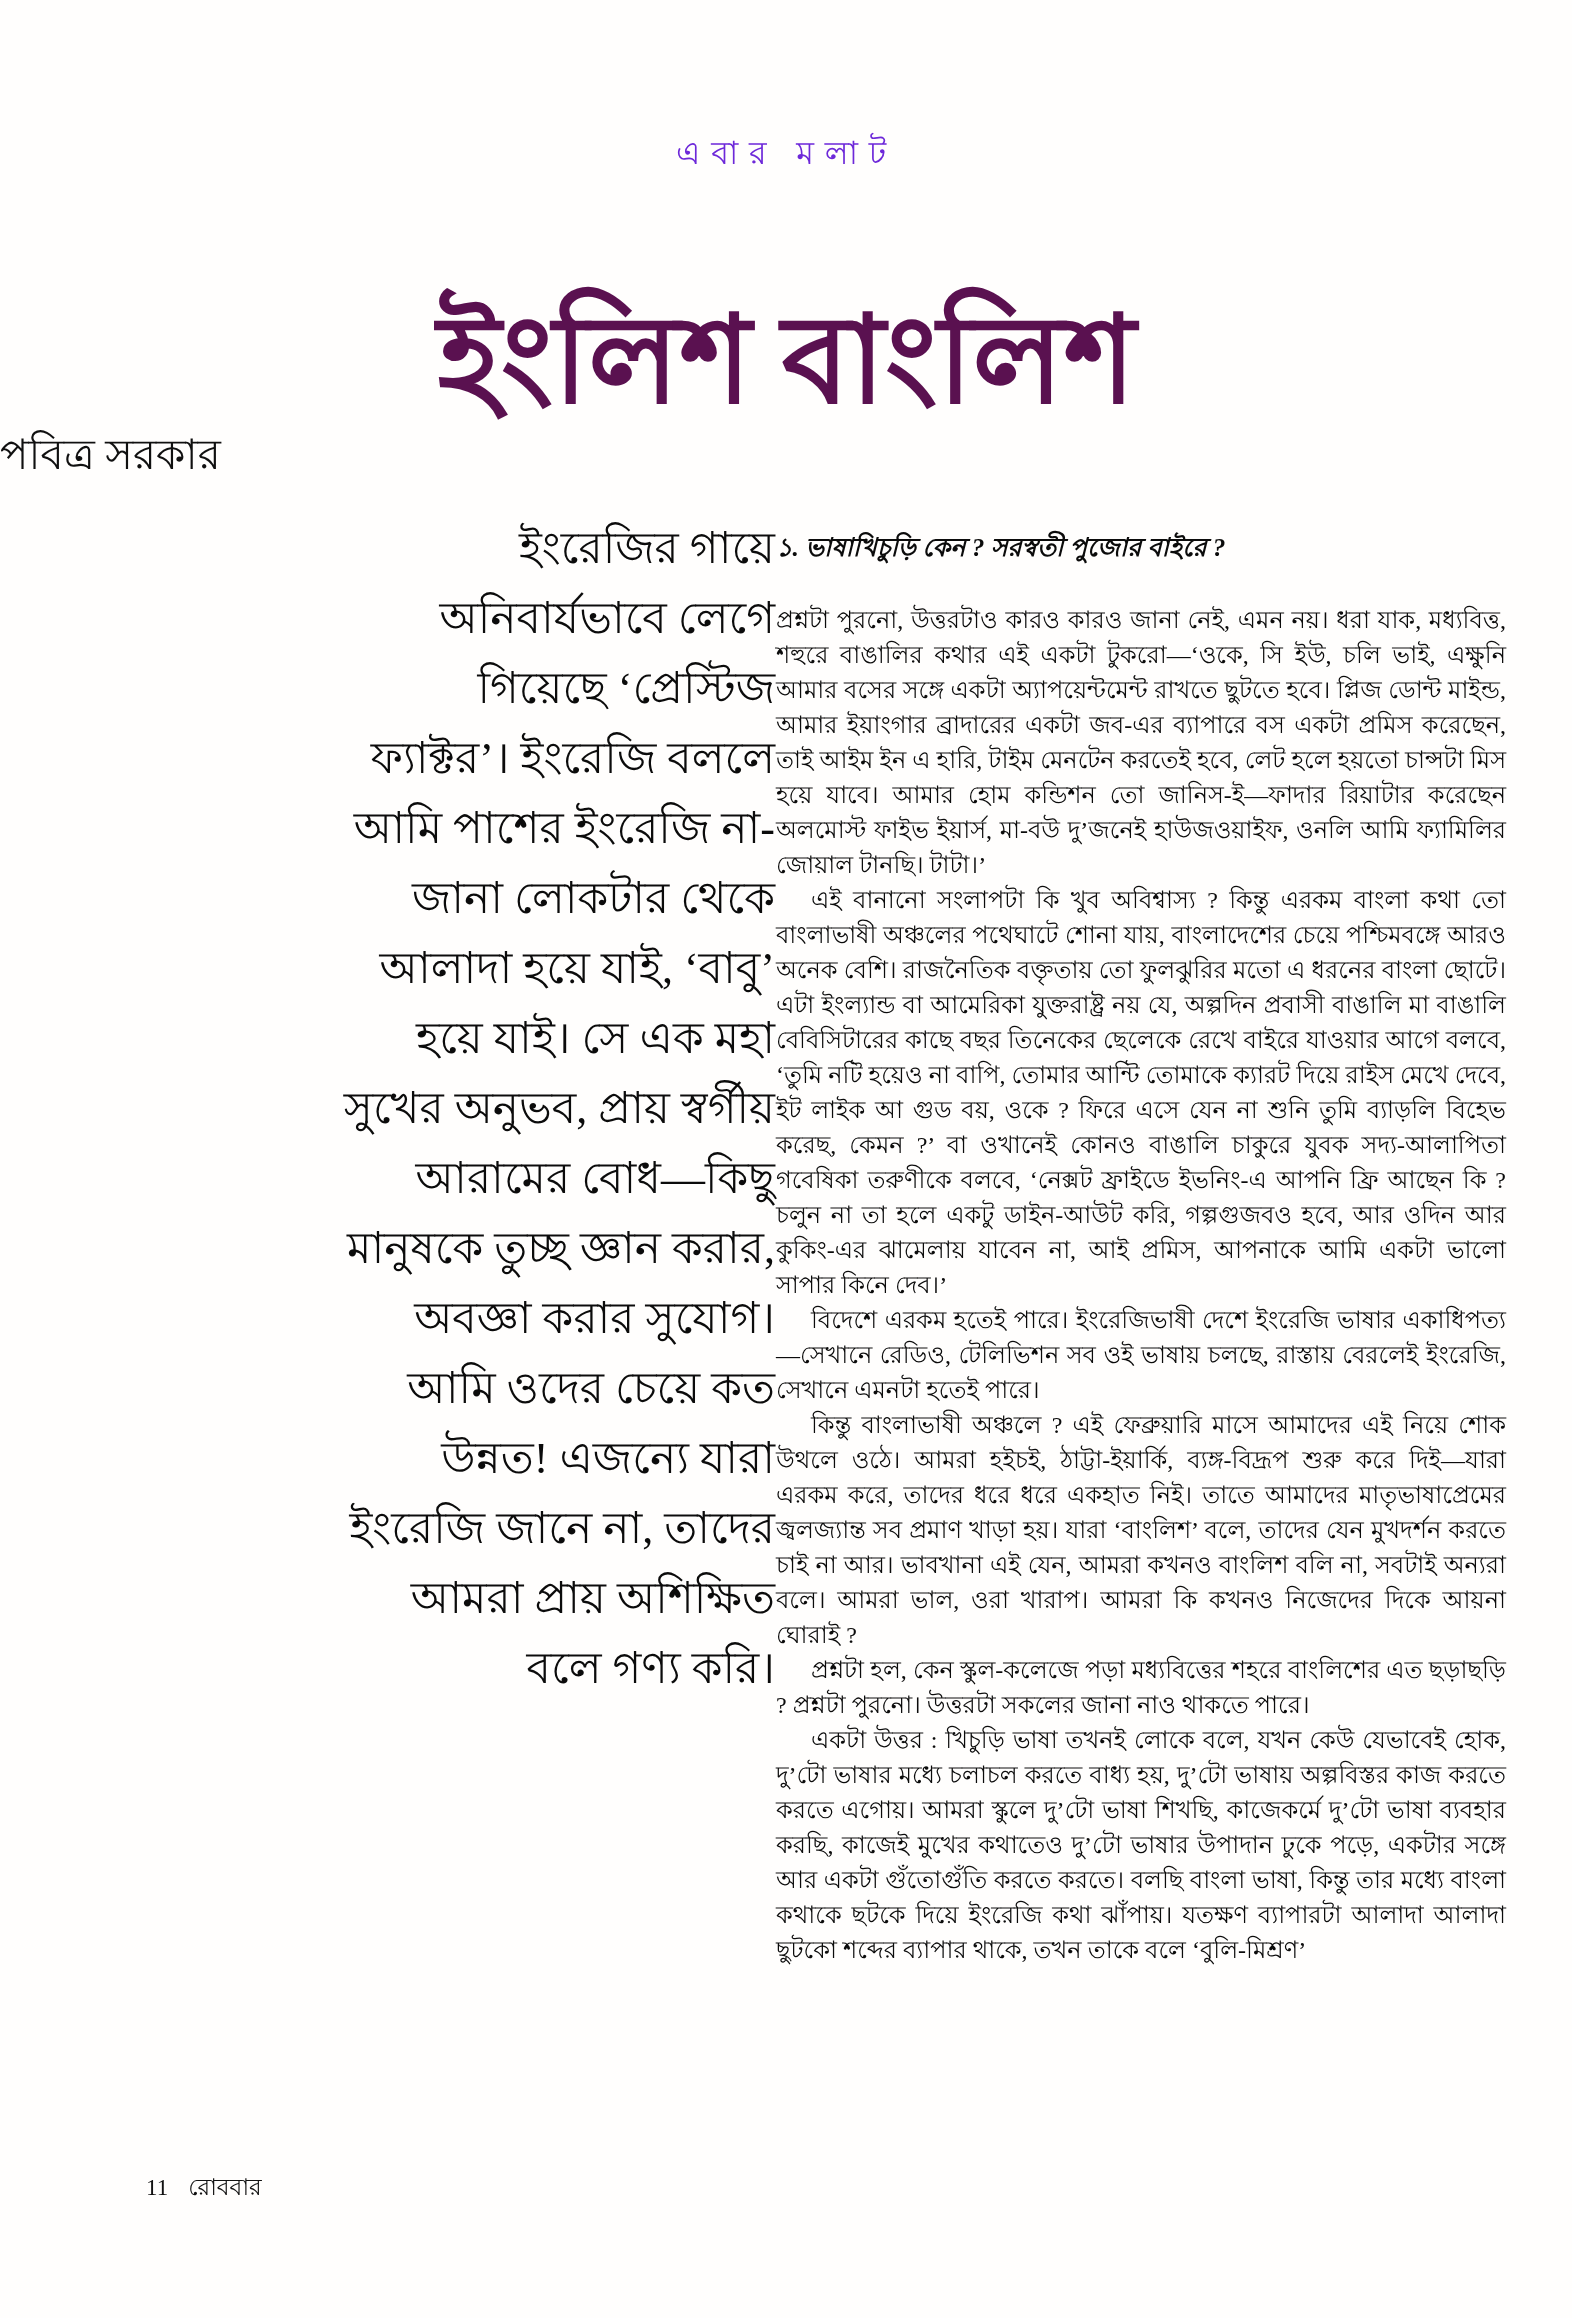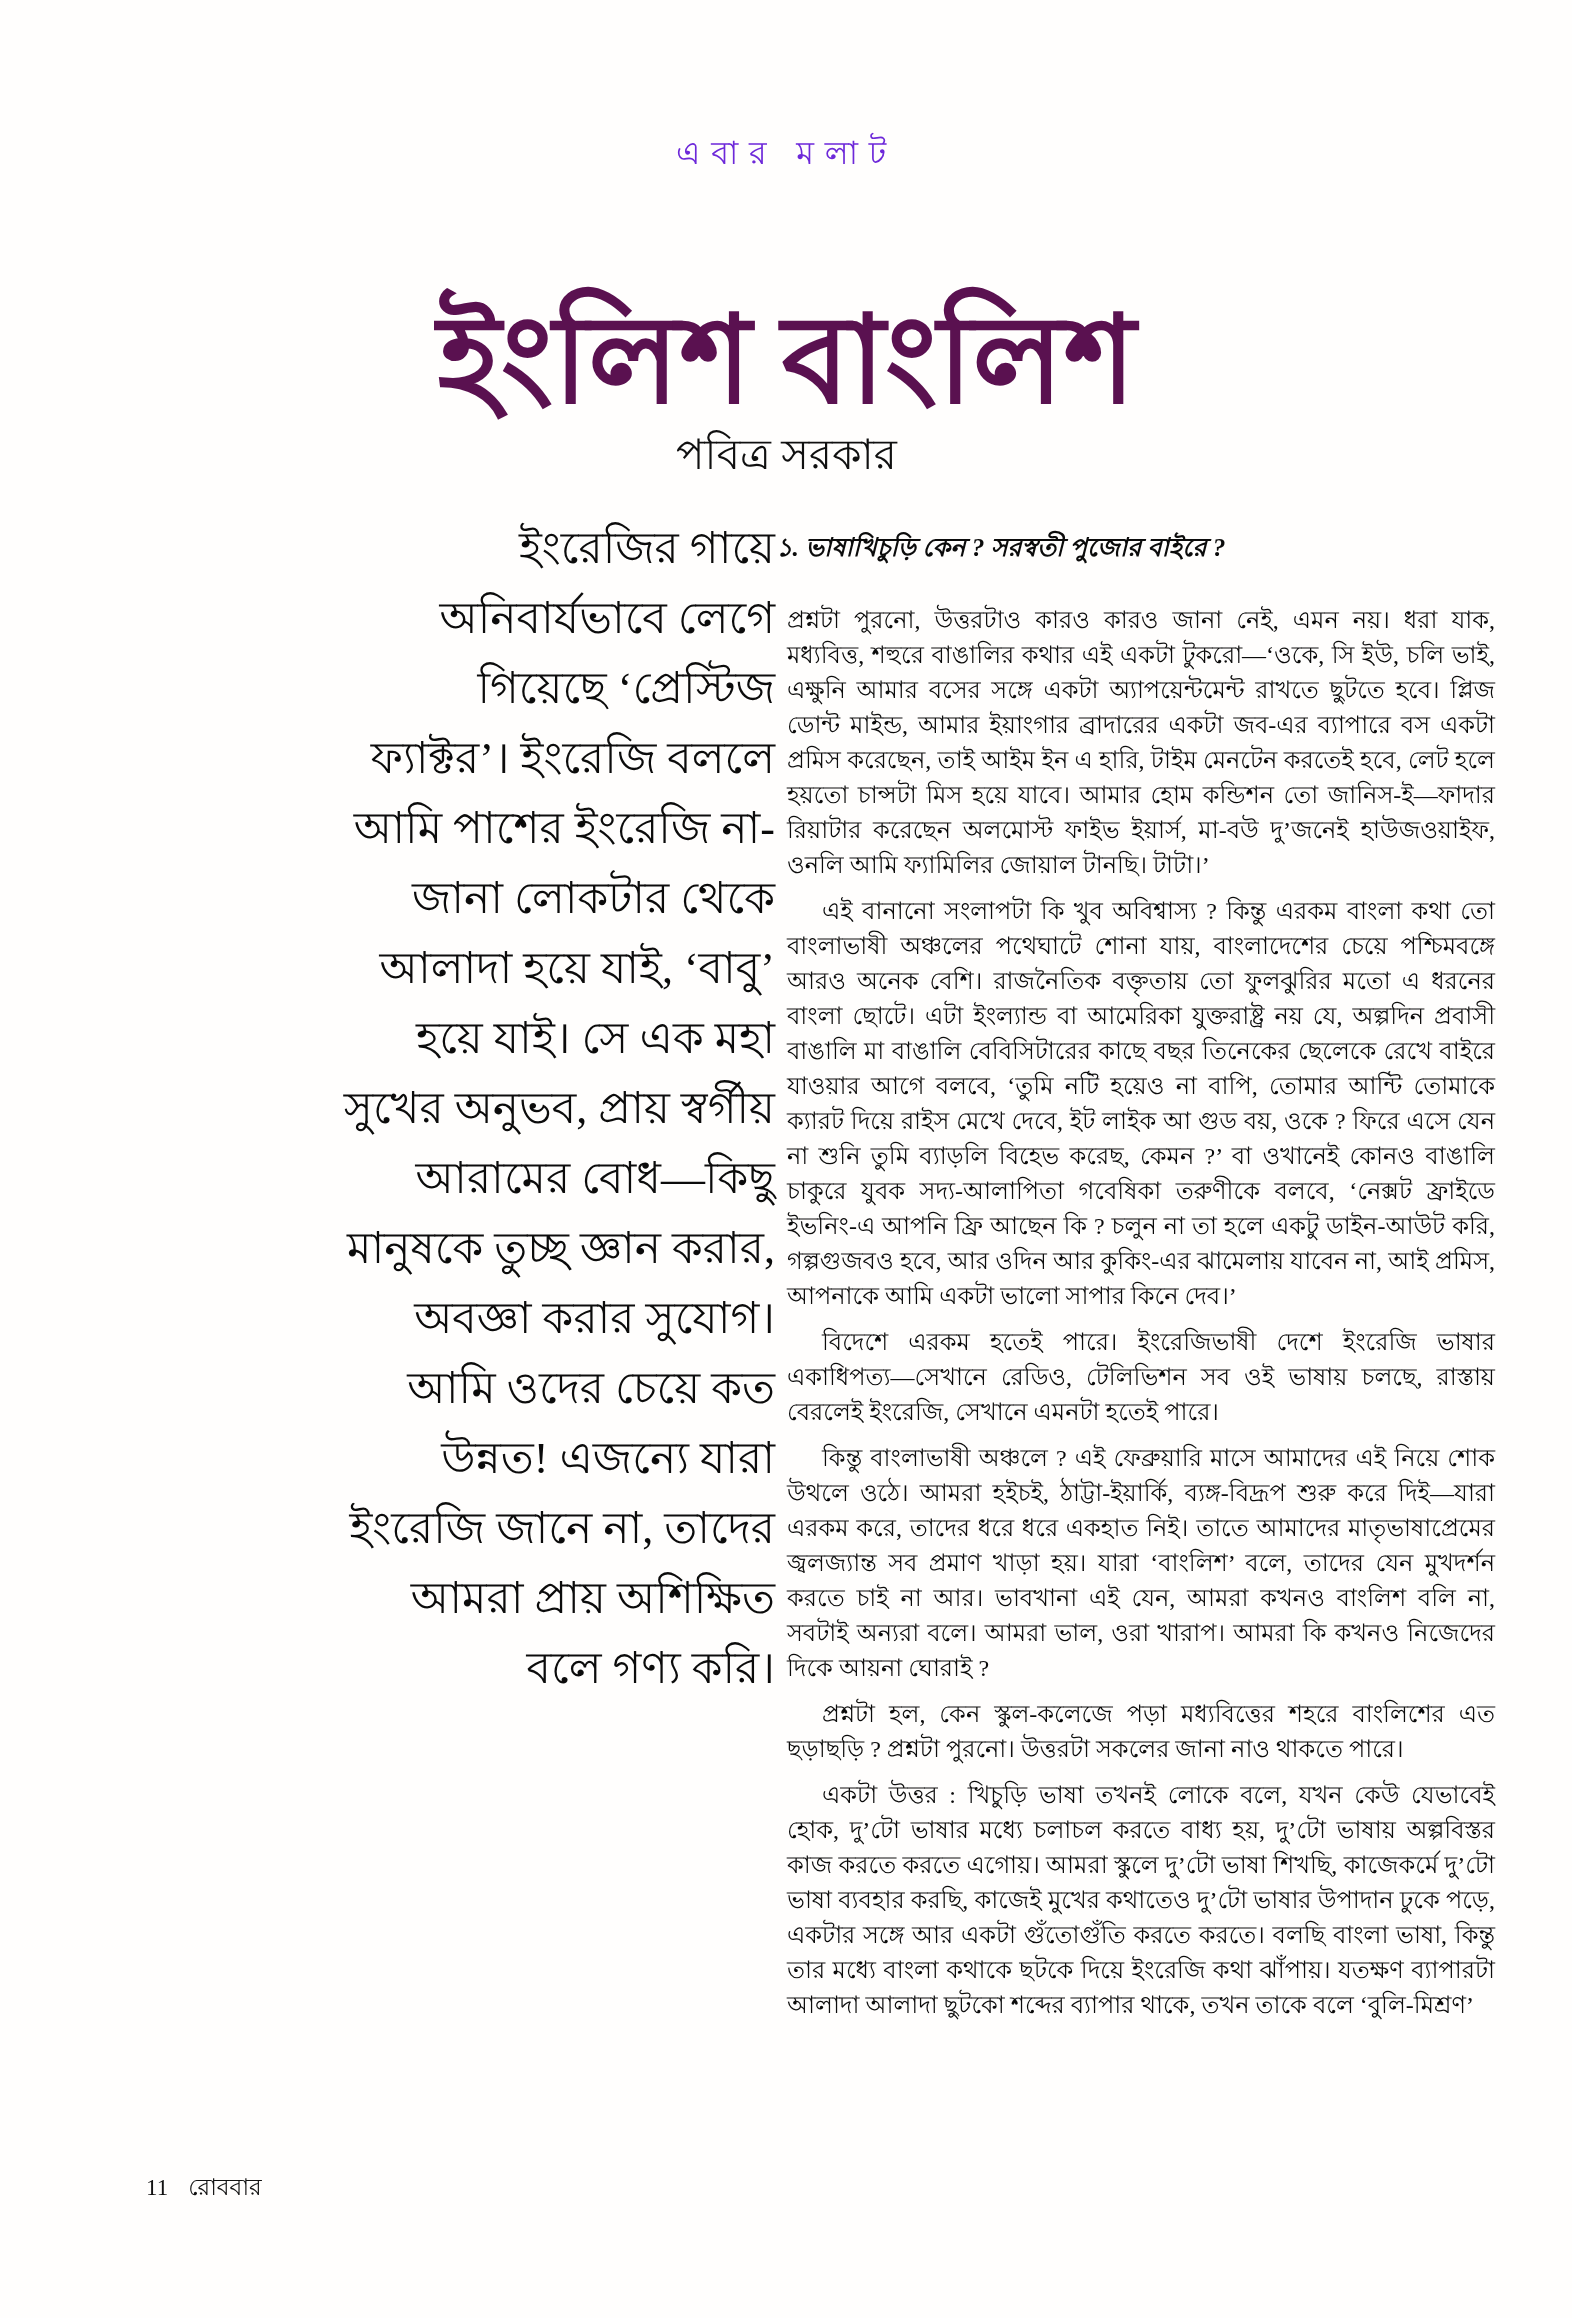--- a/index.html
+++ b/index.html
@@ -36,21 +36,21 @@
     line-height: 231px;
     font-weight: bold;
     color: #5a1150;
     white-space: nowrap;
   }
   .author-name {
     position: absolute;
     top: 413px;
     left: 0;
     width: 100%;
-    text-align: center;
+    text-align: left;
     font-size: 42px;
     line-height: 85px;
     color: #101010;
   }
   .pull-quote {
     position: absolute;
     top: 514px;
     left: 130px;
     width: 645px;
     text-align: right;
@@ -67,21 +67,21 @@
   }
   .section-heading {
     margin: 0 0 38px 0;
     font-size: 25.4px;
     line-height: 35px;
     font-weight: bold;
     color: #0b0b0b;
     font-style: italic;
   }
   .body-col p {
-    margin: 11px;
+    margin: 0;
     font-size: 24px;
     line-height: 35px;
     text-align: justify;
     color: #0b0b0b;
   }
   .body-col p.indent {
     text-indent: 35px;
   }
   .page-footer {
     position: absolute;

